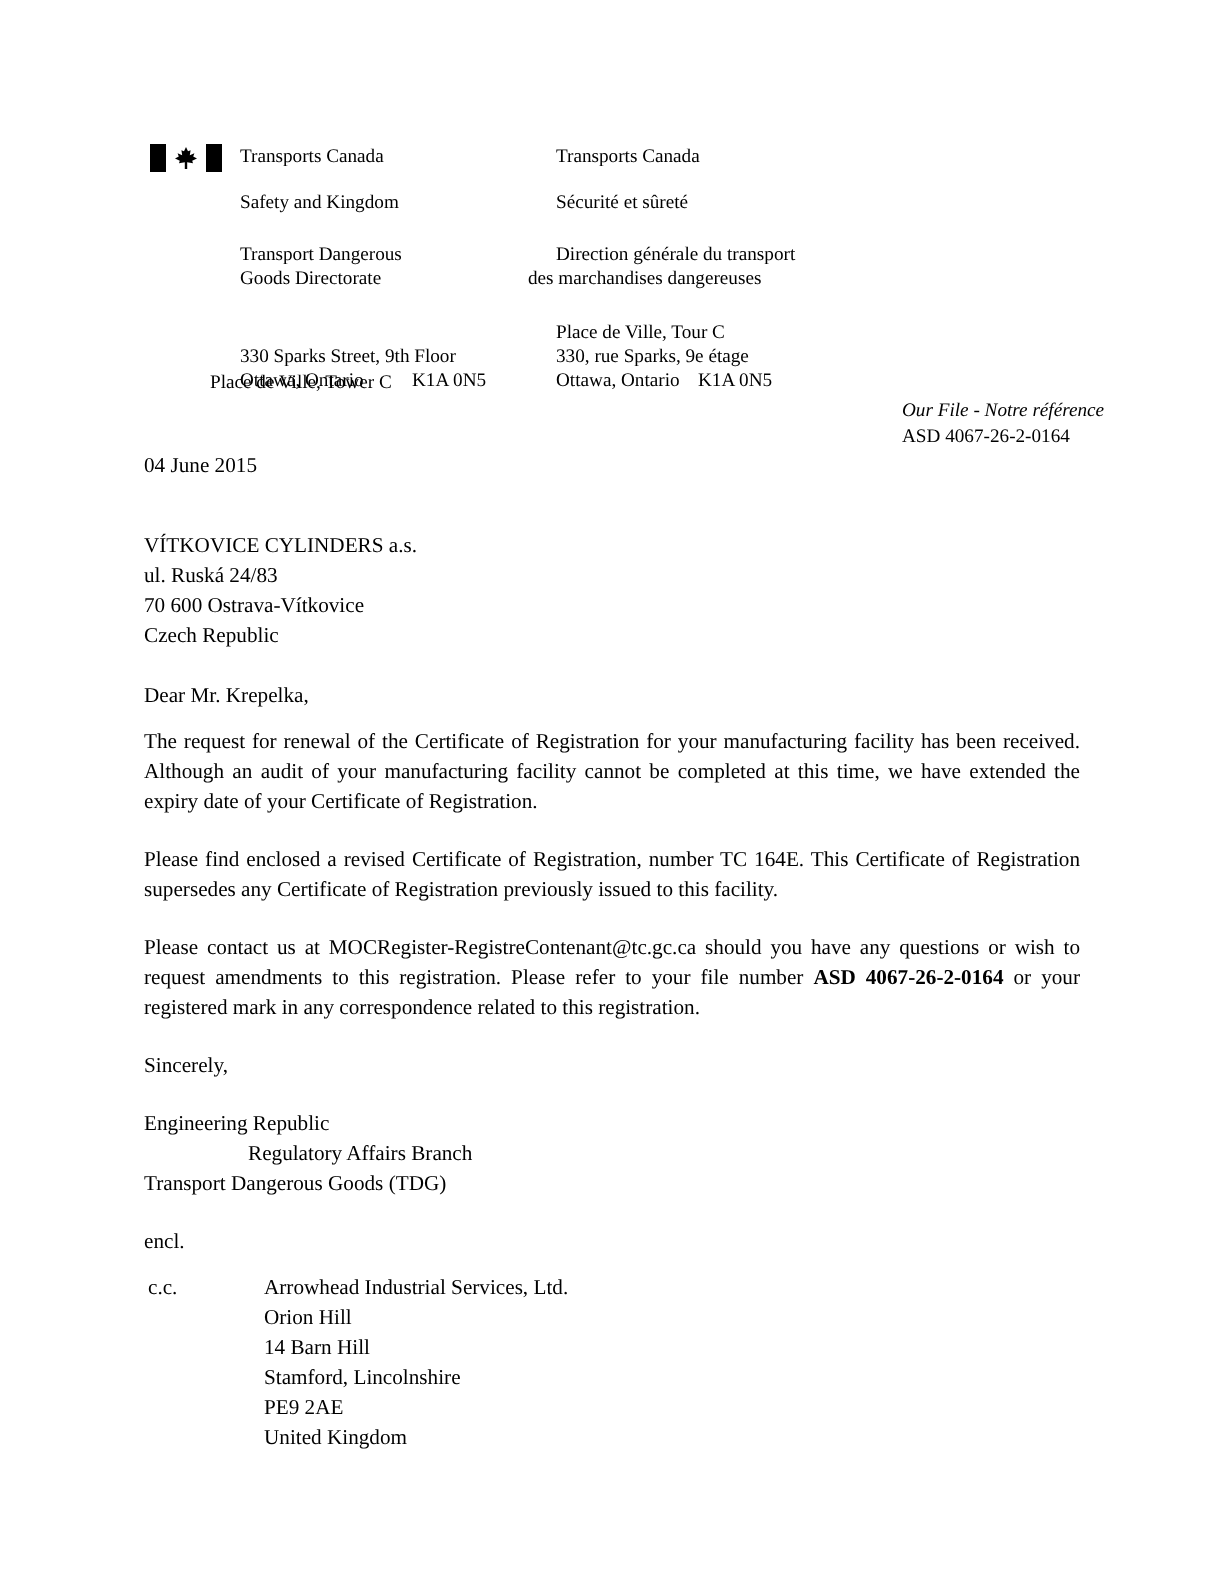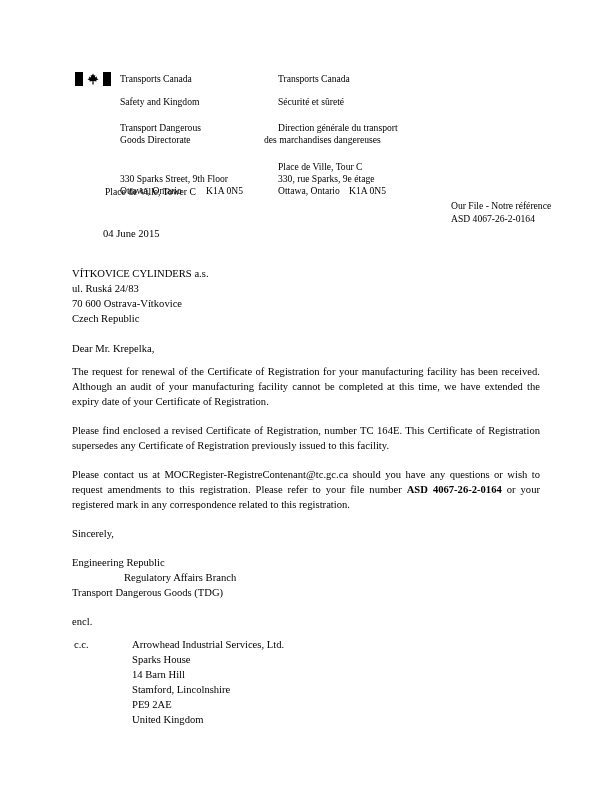--- a/index.html
+++ b/index.html
@@ -10,21 +10,21 @@
   .abs { position: absolute; white-space: nowrap; line-height: 12px; }
   .hdr { font-size: 9.6px; line-height: 12px; }
   .flag { position: absolute; left: 75px; top: 72px; width: 36px; height: 14px; }
   .flag .bar { position: absolute; top: 0; width: 8px; height: 14px; background: #000; }
   .flag .bar.l { left: 0; }
   .flag .bar.r { right: 0; }
   .flag svg { position: absolute; left: 12px; top: 1px; }
   .para { position: absolute; left: 72px; width: 468px; line-height: 15.2px; text-align: justify; }
   .para p { margin: 0; }
   .bold { font-weight: bold; }
-  .italic { }
+  .italic { font-style: italic; }
 </style>
 </head>
 <body>
 
 <div class="flag">
   <div class="bar l"></div>
   <svg width="12" height="12" viewBox="0 0 12 12">
     <path d="M6 0.5 L7 2.6 L8.3 2.1 L7.9 4.6 L10.2 3.6 L9.6 5.2 L11.5 6.2 L9.1 7.4 L9.5 8.6 L6.6 8.1 L6.6 11.5 L5.4 11.5 L5.4 8.1 L2.5 8.6 L2.9 7.4 L0.5 6.2 L2.4 5.2 L1.8 3.6 L4.1 4.6 L3.7 2.1 L5 2.6 Z" fill="#000"></path>
   </svg>
   <div class="bar r"></div>
@@ -48,21 +48,21 @@
   <div class="abs hdr" style="left:264px; top:134px;">des marchandises dangereuses</div>
   <div class="abs hdr" style="left:278px; top:161px;">Place de Ville, Tour C</div>
   <div class="abs hdr" style="left:278px; top:173px;">330, rue Sparks, 9e étage</div>
   <div class="abs hdr" style="left:278px; top:185px;">Ottawa, Ontario</div>
   <div class="abs hdr" style="left:349px; top:185px;">K1A 0N5</div>
 </div>
 
 <div class="abs hdr italic" style="left:451px; top:200px;">Our File - Notre référence</div>
 <div class="abs hdr" style="left:451px; top:213px;">ASD 4067-26-2-0164</div>
 
-<div class="abs" style="left:72px; top:228px;margin-left:31px;">04 June 2015</div>
+<div class="abs" style="left:72px; top:228px;">04 June 2015</div>
 
 <div>
   <div class="abs" style="left:72px; top:266px; line-height:15px;">VÍTKOVICE CYLINDERS a.s.</div>
   <div class="abs" style="left:72px; top:281px; line-height:15px;">ul. Ruská 24/83</div>
   <div class="abs" style="left:72px; top:296px; line-height:15px;text-align:center;">70 600 Ostrava-Vítkovice</div>
   <div class="abs" style="left:72px; top:311px; line-height:15px;">Czech Republic</div>
 </div>
 
 <div class="abs" style="left:72px; top:341px; line-height:15px;">Dear Mr. Krepelka,</div>
 
@@ -84,18 +84,18 @@
   <div class="abs" style="left:72px; top:555px; line-height:15px;">Engineering Republic</div>
   <div class="abs" style="left:84px; top:570px; line-height:15px;margin-left:40px;">Regulatory Affairs Branch</div>
   <div class="abs" style="left:72px; top:585px; line-height:15px;">Transport Dangerous Goods (TDG)</div>
 </div>
 
 <div class="abs" style="left:72px; top:614px; line-height:15px;">encl.</div>
 
 <div>
   <div class="abs" style="left:74px; top:637px; line-height:15px;">c.c.</div>
   <div class="abs" style="left:132px; top:637px; line-height:15px;">Arrowhead Industrial Services, Ltd.</div>
-  <div class="abs" style="left:132px; top:652px; line-height:15px;">Sparks House</div>
+  <div class="abs" style="left:132px; top:652px; line-height:15px;">Orion Hill</div>
   <div class="abs" style="left:132px; top:667px; line-height:15px;">14 Barn Hill</div>
   <div class="abs" style="left:132px; top:682px; line-height:15px;">Stamford, Lincolnshire</div>
   <div class="abs" style="left:132px; top:697px; line-height:15px;">PE9 2AE</div>
   <div class="abs" style="left:132px; top:712px; line-height:15px;">United Kingdom</div>
 </div>
 
 </body></html>

